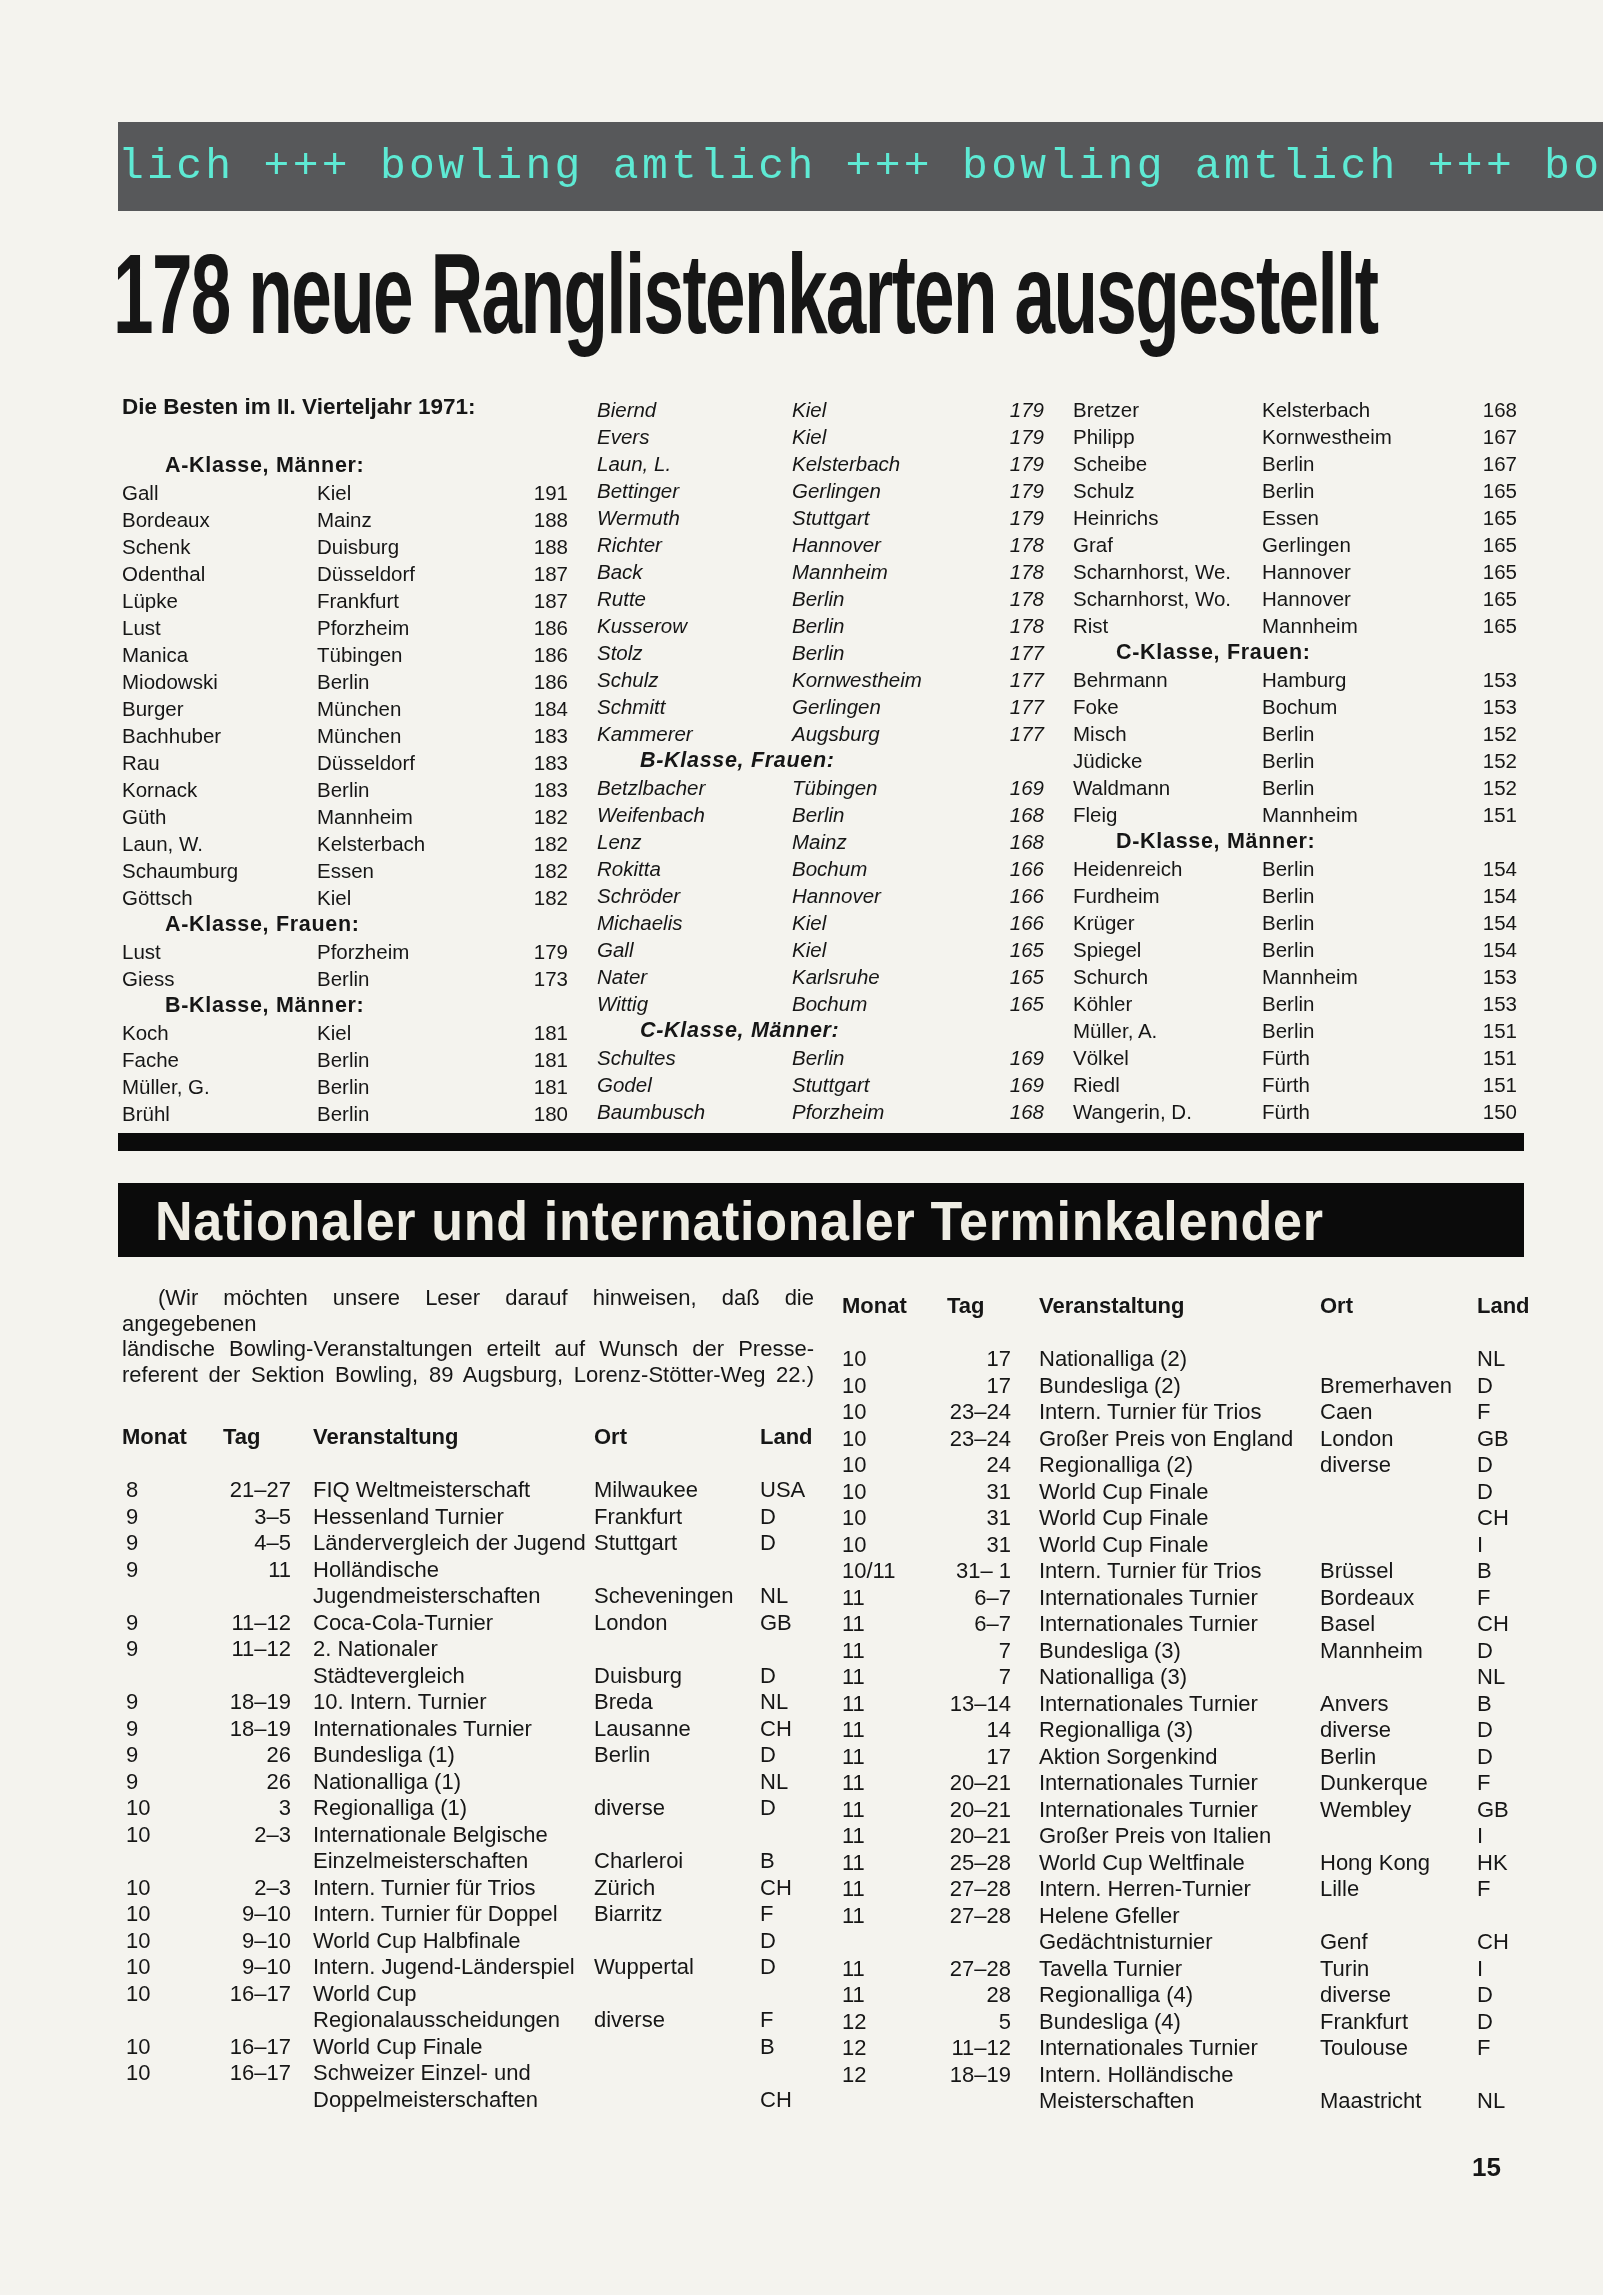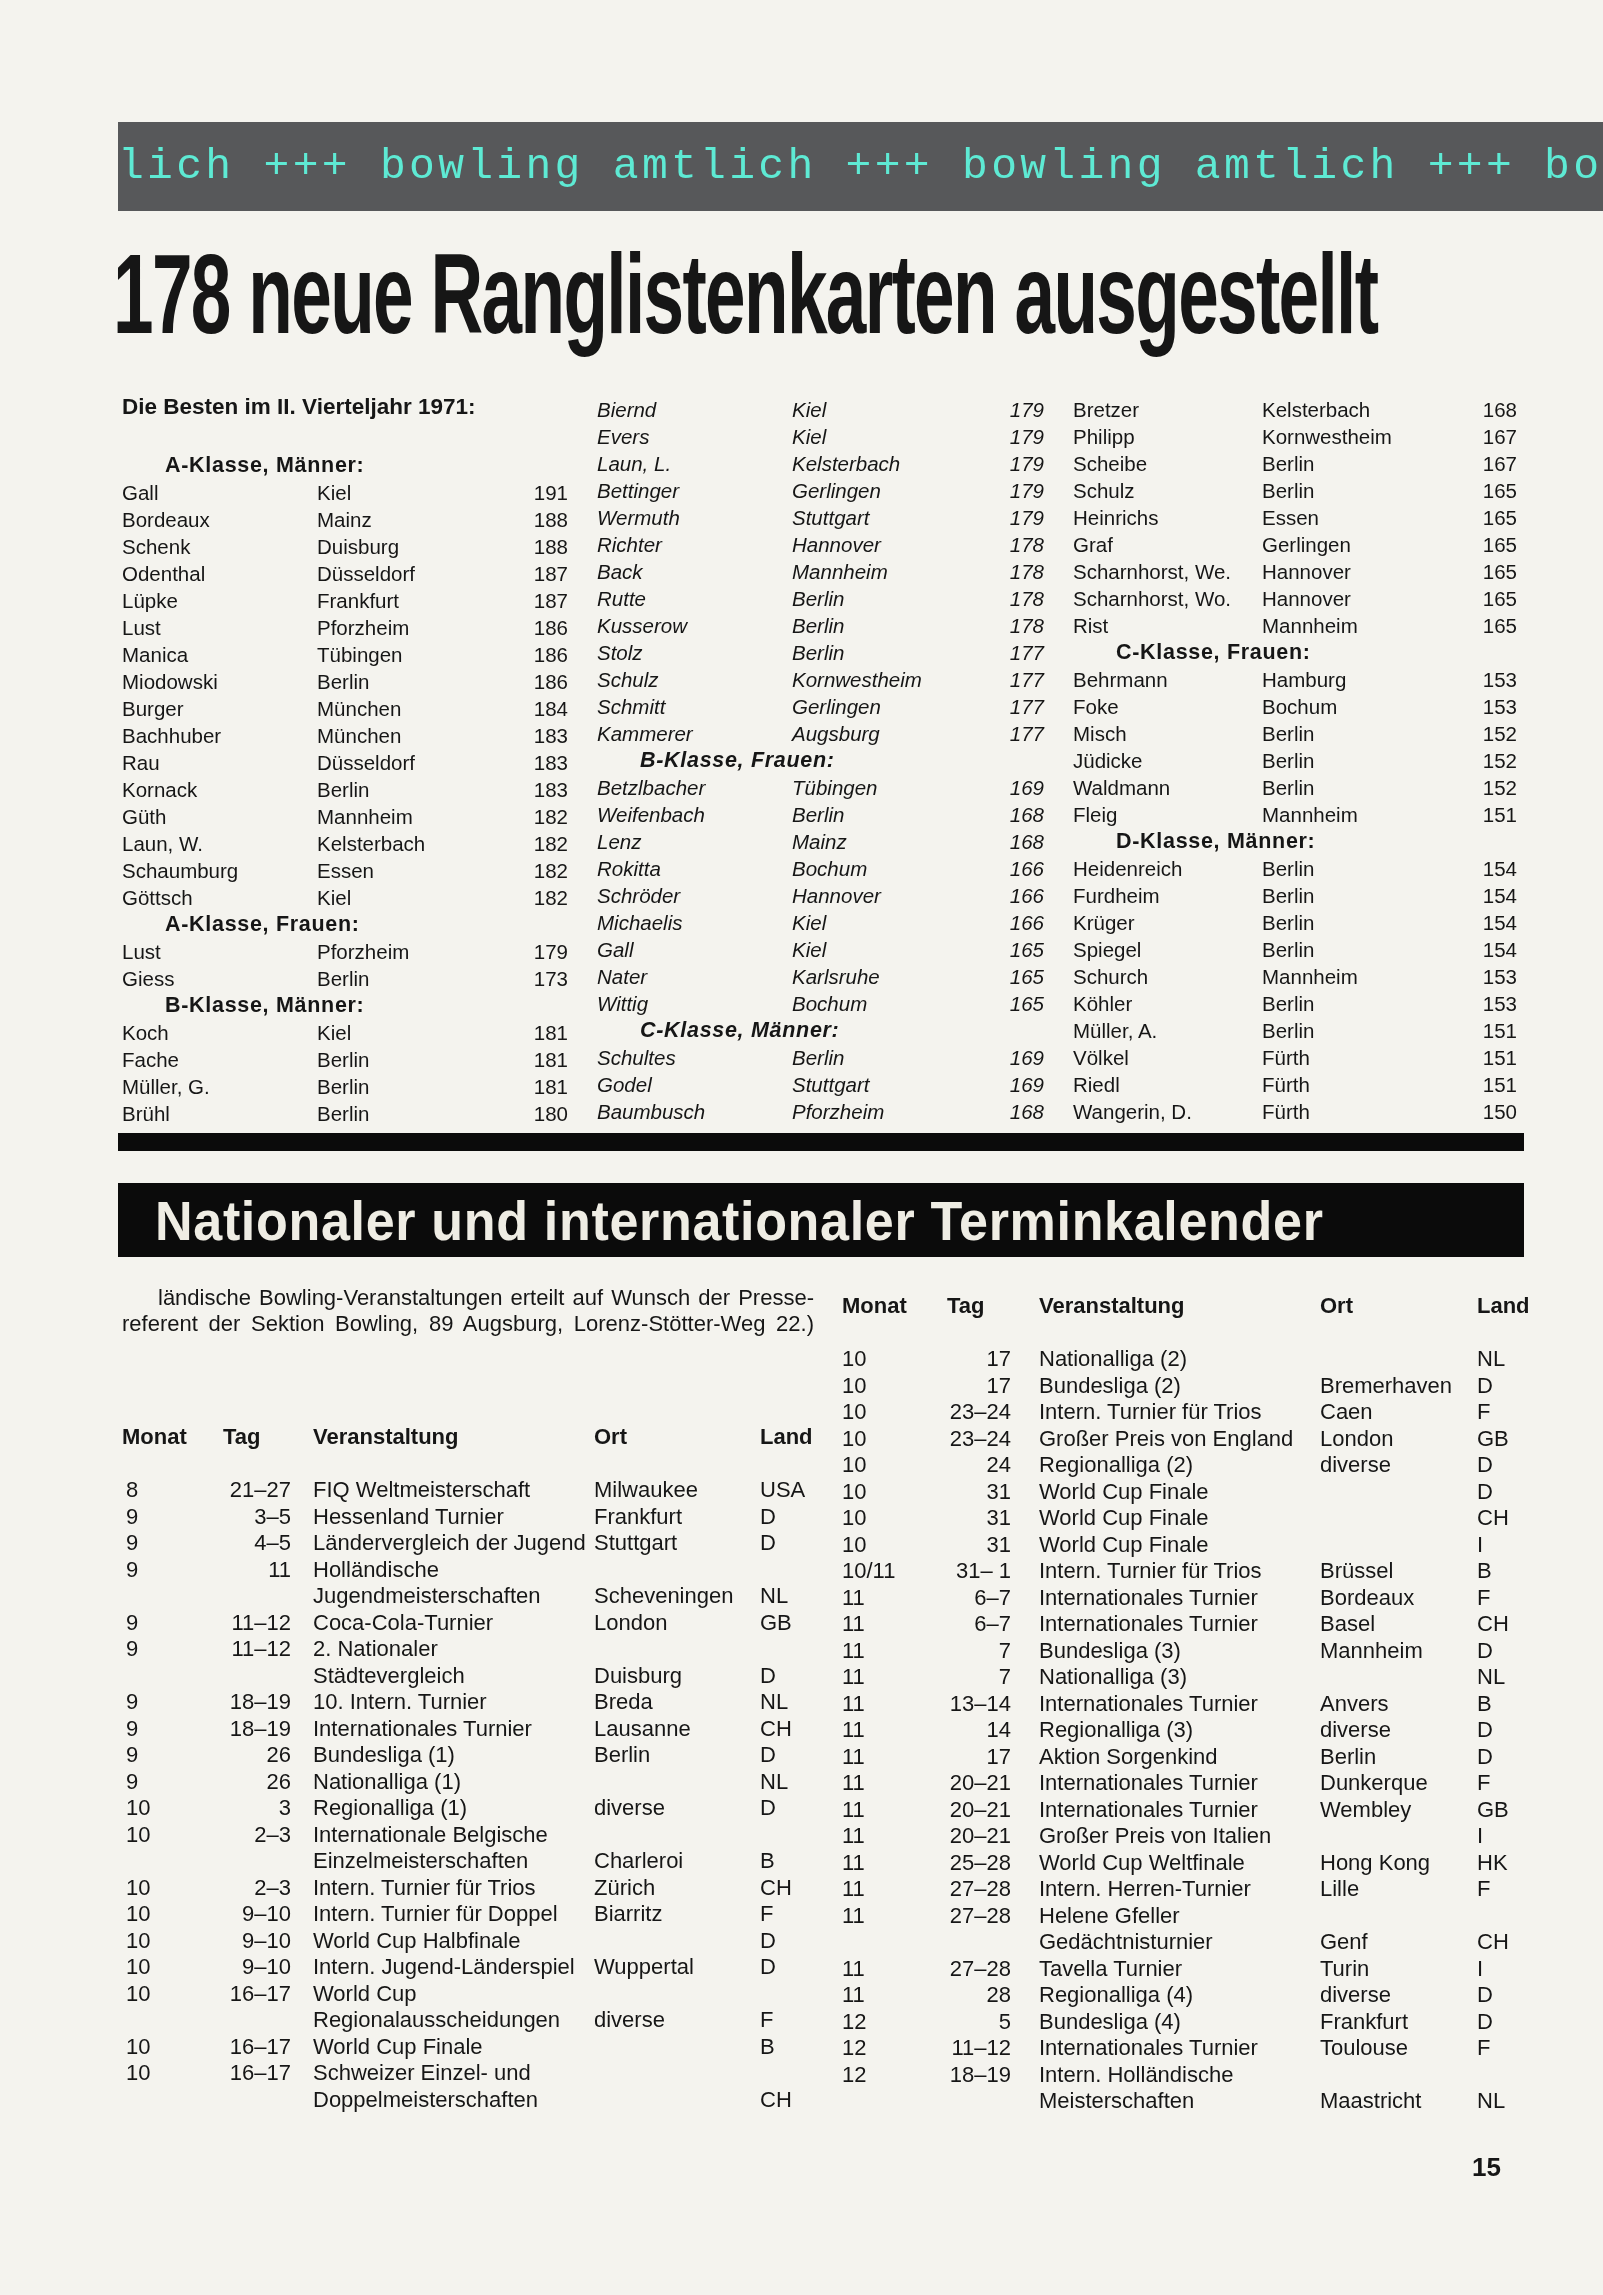--- a/index.html
+++ b/index.html
@@ -648,20 +648,21 @@
   </section>
 
   <div class="divider"></div>
 
   <div class="titlebar">
     <span class="t">Nationaler und internationaler Terminkalender</span>
   </div>
 
   <div class="intro">
 
+      <div class="ln">(Wir möchten unsere Leser darauf hinweisen, daß die angegebenen</div>
 
 
       <div class="ln">ländische Bowling-Veranstaltungen erteilt auf Wunsch der Presse-</div>
 
       <div class="ln">referent der Sektion Bowling, 89 Augsburg, Lorenz-Stötter-Weg 22.)</div>
 
   </div>
 
   <div class="cal" id="calLhead">
     <div class="cal-row hd">

